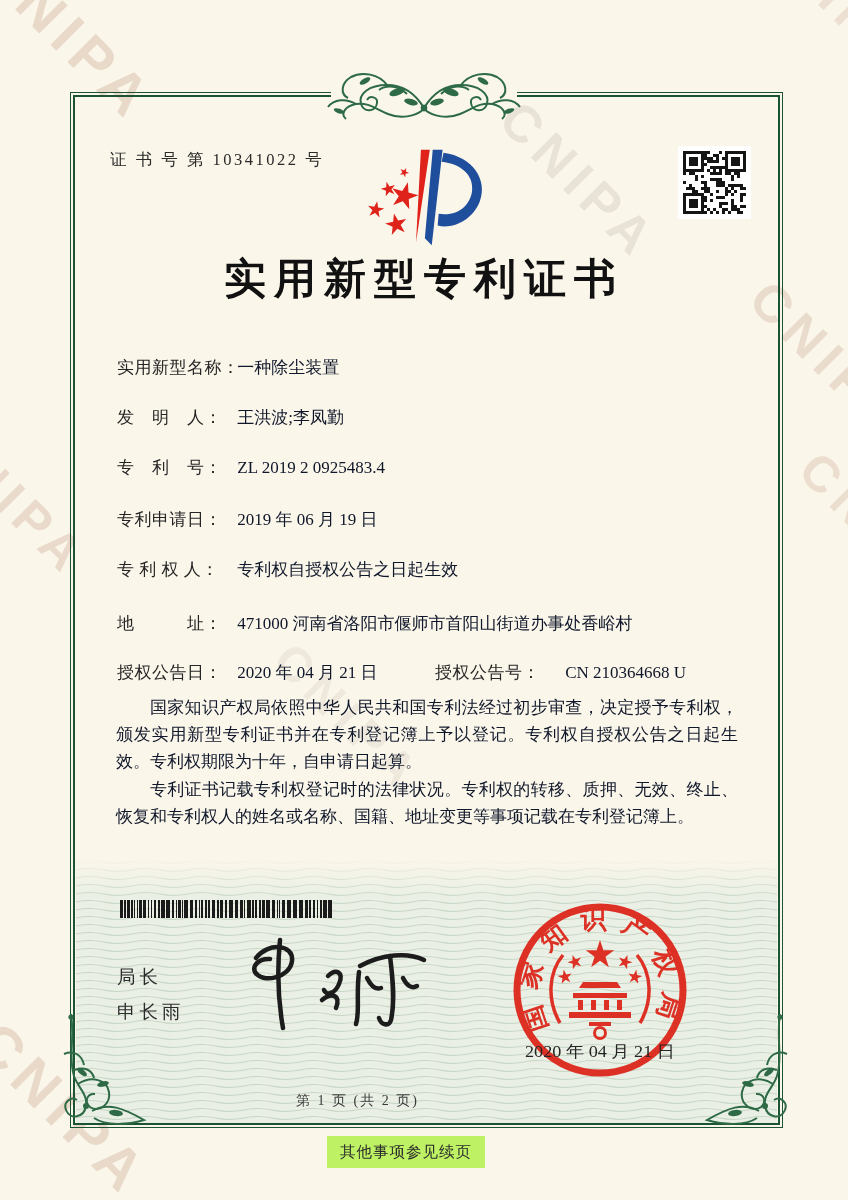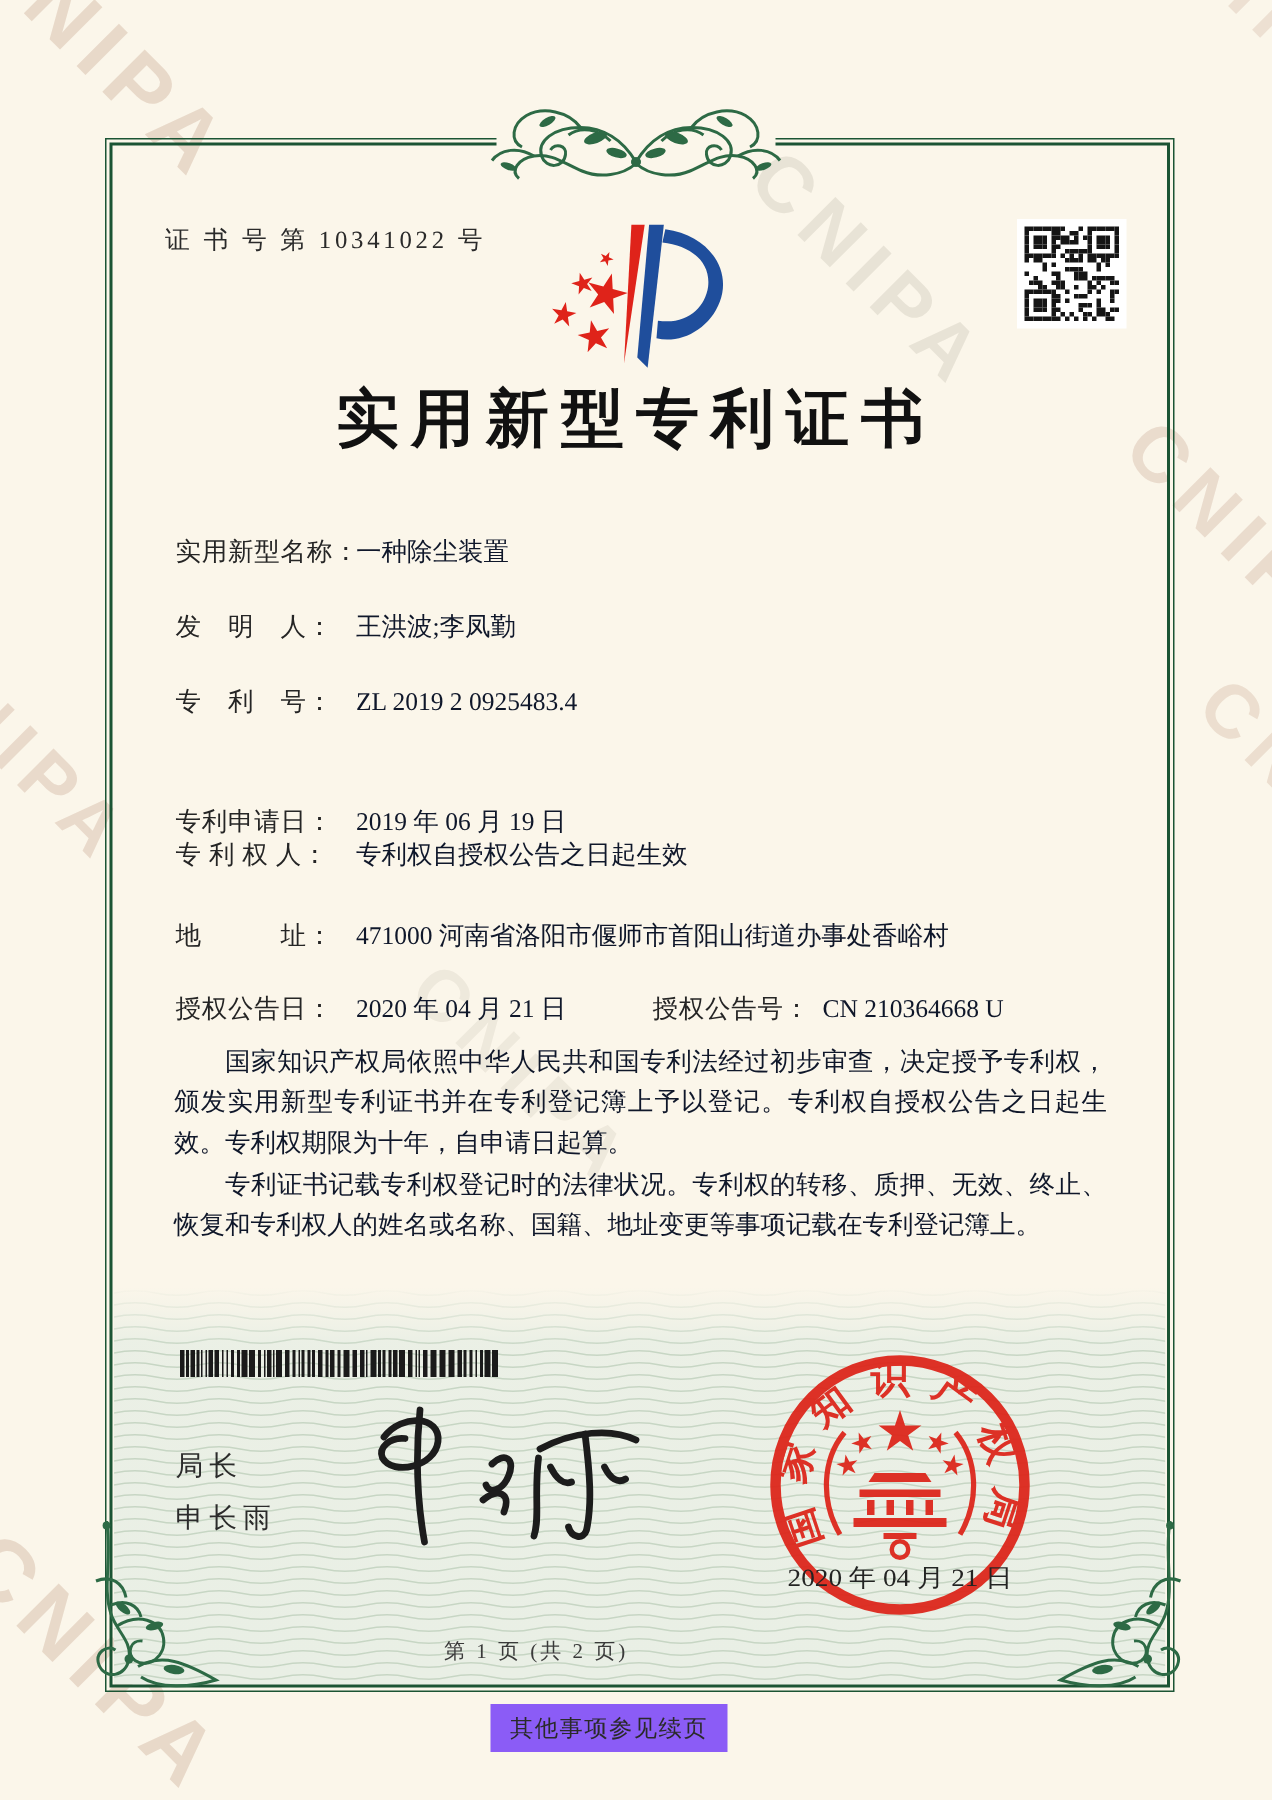--- a/index.html
+++ b/index.html
@@ -44,40 +44,40 @@
   #qrgrid .on{background:#151515;}
   .title{
     position:absolute;left:0;width:100%;top:251px;margin:0;text-align:center;
     font-size:42px;font-weight:700;letter-spacing:8px;color:#111;
   }
   
   .fields{position:absolute;left:117px;top:0;width:624px;font-size:17px;}
   .frow{position:absolute;left:0;width:100%;white-space:nowrap;}
   .frow .lbl{display:inline-block;width:116px;letter-spacing:.5px;color:#252525;}
   .frow .val{color:#0f172a;}
-  .r1{top:356px}.r2{top:406px}.r3{top:456px}.r4{top:536px}
+  .r1{top:356px}.r2{top:406px}.r3{top:456px}.r4{top:508px}
   .r5{top:558px}.r6{top:612px}.r7{top:661px}
   .grant2{position:absolute;left:318px;top:0;}
-  .grant2 .lbl2{letter-spacing:.5px;color:#252525;margin-right:4px;}
+  .grant2 .lbl2{letter-spacing:.5px;color:#252525;margin-right:21px;}
   
   .body-text{position:absolute;left:116px;top:694px;width:622px;font-size:17px;line-height:27.2px;}
   .body-text p{margin:0;text-indent:2em;text-align:justify;color:#0f172a;}
   
   .barcode{position:absolute;left:120px;top:900px;}
   .director-title{position:absolute;left:117px;top:964px;font-size:18.5px;letter-spacing:4px;
     font-family:"Liberation Sans",sans-serif;color:#2b2b2b;}
   .director-name{position:absolute;left:117px;top:999px;font-size:18.5px;letter-spacing:4px;
     font-family:Liberation Serif, serif;color:#2b2b2b;}
   .sig{position:absolute;left:240px;top:928px;}
   .seal{position:absolute;left:506px;top:896px;}
   .page-info{position:absolute;left:70px;width:575px;top:1092px;text-align:center;
     font-size:14px;letter-spacing:2px;color:#3a3a3a;}
   .cont-box{
     position:absolute;left:327px;top:1136px;width:158px;height:32px;
-    background:#8b5cf6;display:flex;align-items:center;justify-content:center;
+    background:#bef264;display:flex;align-items:center;justify-content:center;
     font-size:15.5px;letter-spacing:1px;color:#2a2a2a;
   }
 </style>
 </head>
 <body>
 
 <div class="page">
 
   <div class="wm wm1">CNIPA</div>
   <div class="wm wm2">CNIPA</div>

